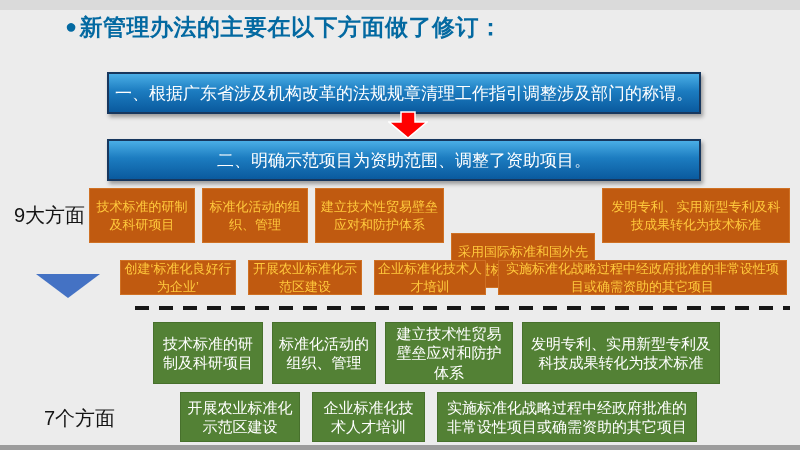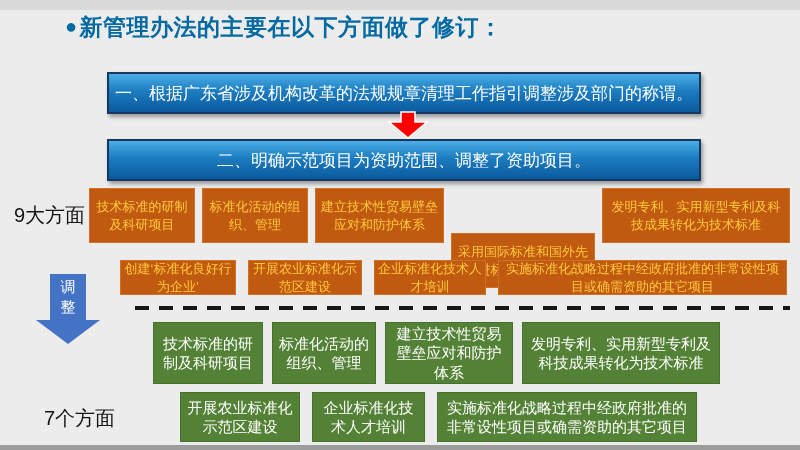--- a/index.html
+++ b/index.html
@@ -122,23 +122,20 @@
 </div>
 
 <div class="row row-o2">
   <div class="obox w116">创建‘标准化良好行为企业’</div>
   <div class="obox w114">开展农业标准化示范区建设</div>
   <div class="obox w112">企业标准化技术人才培训</div>
   <div class="obox w289">实施标准化战略过程中经政府批准的非常设性项目或确需资助的其它项目</div>
 </div>
 
 <div class="t-arrow">
-  <div class="t-arrow-rect">
-    <div class="t-arrow-label">调整</div>
-  </div>
   <div class="t-arrow-head"></div>
 </div>
 
 <div class="dash-sep"></div>
 
 <div class="side-label label-after">7个方面</div>
 
 <div class="row row-g1">
   <div class="gbox w110">技术标准的研制及科研项目</div>
   <div class="gbox w104">标准化活动的组织、管理</div>

